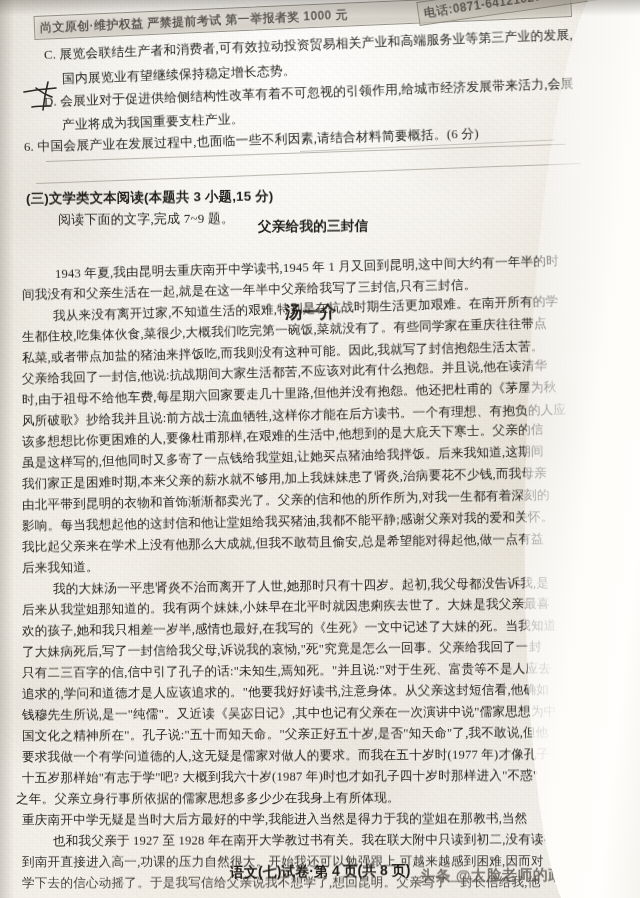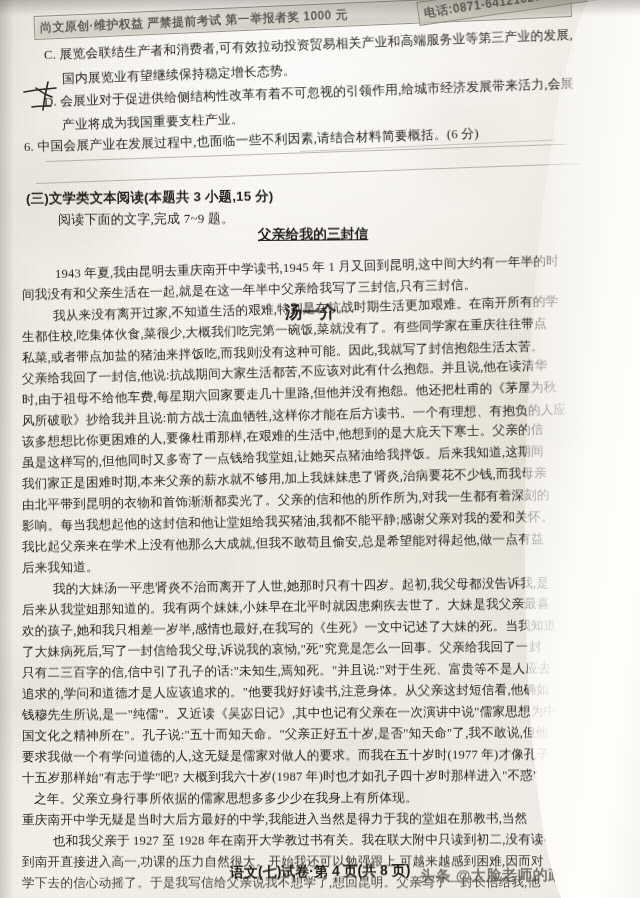--- a/index.html
+++ b/index.html
@@ -241,21 +241,21 @@
     </svg>
 
     <div class="tline" style="left:24px; top:141px; transform:rotate(-1.7deg); font-size:12.8px;">6. 中国会展产业在发展过程中,也面临一些不利因素,请结合材料简要概括。(6 分)</div>
 
     <div class="rule" style="left:46px; top:161px; width:520px; transform:rotate(-1.9deg);"></div>
     <div class="rule" style="left:36px; top:183px; width:545px; transform:rotate(-2.1deg);"></div>
     <div class="rule" style="left:300px; top:151px; width:255px; transform:rotate(-2.6deg); opacity:.45;"></div>
 
     <div class="tline bold" style="left:26px; top:192px; transform:rotate(-0.6deg); font-size:13.4px;">(三)文学类文本阅读(本题共 3 小题,15 分)</div>
     <div class="tline" style="left:58px; top:213px; transform:rotate(-0.5deg); font-size:13px;">阅读下面的文字,完成 7~9 题。</div>
-    <div class="tline bold" style="left:258px; top:228px; transform:rotate(-0.4deg); font-size:13.6px;text-decoration:underline;">父亲给我的三封信</div>
+    <div class="tline bold" style="left:258px; top:220px; transform:rotate(-0.4deg); font-size:13.6px;">父亲给我的三封信</div>
     <div class="tline bold" style="left:285px; top:264px; transform:rotate(-0.8deg); font-size:17px;margin-top:40px;">汤一介</div>
 
     <div class="tline" style="left:55px;  top:268px; transform:rotate(-1.5deg); font-size:12.6px;">1943 年夏,我由昆明去重庆南开中学读书,1945 年 1 月又回到昆明,这中间大约有一年半的时</div>
     <div class="tline" style="left:22px;  top:289px; transform:rotate(-1.3deg); font-size:12.6px;">间我没有和父亲生活在一起,就是在这一年半中父亲给我写了三封信,只有三封信。</div>
     <div class="tline" style="left:53px;  top:310px; transform:rotate(-1.7deg); font-size:12.6px;">我从来没有离开过家,不知道生活的艰难,特别是在抗战时期生活更加艰难。在南开所有的学</div>
     <div class="tline" style="left:22px;  top:331px; transform:rotate(-1.5deg); font-size:12.6px;">生都住校,吃集体伙食,菜很少,大概我们吃完第一碗饭,菜就没有了。有些同学家在重庆往往带点</div>
     <div class="tline" style="left:22px;  top:352px; transform:rotate(-1.3deg); font-size:12.6px;">私菜,或者带点加盐的猪油来拌饭吃,而我则没有这种可能。因此,我就写了封信抱怨生活太苦。</div>
     <div class="tline" style="left:22px;  top:373px; transform:rotate(-1.5deg); font-size:12.6px;">父亲给我回了一封信,他说:抗战期间大家生活都苦,不应该对此有什么抱怨。并且说,他在读清华</div>
     <div class="tline" style="left:22px;  top:394px; transform:rotate(-1.4deg); font-size:12.6px;">时,由于祖母不给他车费,每星期六回家要走几十里路,但他并没有抱怨。他还把杜甫的《茅屋为秋</div>
     <div class="tline" style="left:22px;  top:415px; transform:rotate(-1.2deg); font-size:12.6px;">风所破歌》抄给我并且说:前方战士流血牺牲,这样你才能在后方读书。一个有理想、有抱负的人应</div>
@@ -269,21 +269,21 @@
     <div class="tline" style="left:53px;  top:583px; transform:rotate(-0.7deg); font-size:12.6px;">我的大妹汤一平患肾炎不治而离开了人世,她那时只有十四岁。起初,我父母都没告诉我,是</div>
     <div class="tline" style="left:22px;  top:604px; transform:rotate(-0.7deg); font-size:12.6px;">后来从我堂姐那知道的。我有两个妹妹,小妹早在北平时就因患痢疾去世了。大妹是我父亲最喜</div>
     <div class="tline" style="left:22px;  top:625px; transform:rotate(-0.6deg); font-size:12.6px;">欢的孩子,她和我只相差一岁半,感情也最好,在我写的《生死》一文中记述了大妹的死。当我知道</div>
     <div class="tline" style="left:22px;  top:646px; transform:rotate(-0.6deg); font-size:12.6px;">了大妹病死后,写了一封信给我父母,诉说我的哀恸,"死"究竟是怎么一回事。父亲给我回了一封</div>
     <div class="tline" style="left:22px;  top:667px; transform:rotate(-0.5deg); font-size:12.6px;">只有二三百字的信,信中引了孔子的话:"未知生,焉知死。"并且说:"对于生死、富贵等不是人应去</div>
     <div class="tline" style="left:22px;  top:688px; transform:rotate(-0.5deg); font-size:12.6px;">追求的,学问和道德才是人应该追求的。"他要我好好读书,注意身体。从父亲这封短信看,他确如</div>
     <div class="tline" style="left:22px;  top:709px; transform:rotate(-0.4deg); font-size:12.6px;">钱穆先生所说,是一"纯儒"。又近读《吴宓日记》,其中也记有父亲在一次演讲中说"儒家思想为中</div>
     <div class="tline" style="left:22px;  top:730px; transform:rotate(-0.4deg); font-size:12.6px;">国文化之精神所在"。孔子说:"五十而知天命。"父亲正好五十岁,是否"知天命"了,我不敢说,但他</div>
     <div class="tline" style="left:22px;  top:751px; transform:rotate(-0.3deg); font-size:12.6px;">要求我做一个有学问道德的人,这无疑是儒家对做人的要求。而我在五十岁时(1977 年)才像孔子</div>
     <div class="tline" style="left:22px;  top:772px; transform:rotate(-0.3deg); font-size:12.6px;">十五岁那样始"有志于学"吧? 大概到我六十岁(1987 年)时也才如孔子四十岁时那样进入"不惑"</div>
-    <div class="tline" style="left:34px;  top:793px; transform:rotate(-0.2deg); font-size:12.6px;text-align:center;">之年。父亲立身行事所依据的儒家思想多多少少在我身上有所体现。</div>
+    <div class="tline" style="left:16px;  top:793px; transform:rotate(-0.2deg); font-size:12.6px;text-align:center;">之年。父亲立身行事所依据的儒家思想多多少少在我身上有所体现。</div>
     <div class="tline" style="left:22px;  top:814px; transform:rotate(-0.2deg); font-size:12.6px;">重庆南开中学无疑是当时大后方最好的中学,我能进入当然是得力于我的堂姐在那教书,当然</div>
     <div class="tline" style="left:53px;  top:835px; transform:rotate(-0.2deg); font-size:12.6px;">也和我父亲于 1927 至 1928 年在南开大学教过书有关。我在联大附中只读到初二,没有读初三,而</div>
 
     <div class="tline" style="left:22px;  top:856px; transform:rotate(-0.1deg); font-size:12.6px; opacity:.92;">到南开直接进入高一,功课的压力自然很大。开始我还可以勉强跟上,可越来越感到困难,因而对</div>
     <div class="tline" style="left:22px;  top:877px; transform:rotate(-0.1deg); font-size:12.6px; opacity:.85;">学下去的信心动摇了。于是我写信给父亲说我不想学了,想回昆明。父亲写了一封长信给我,他</div>
 
   </div>
 
   <div id="footer">
     <span class="ftxt">语文(七)试卷·第 4 页(共 8 页)</span>

